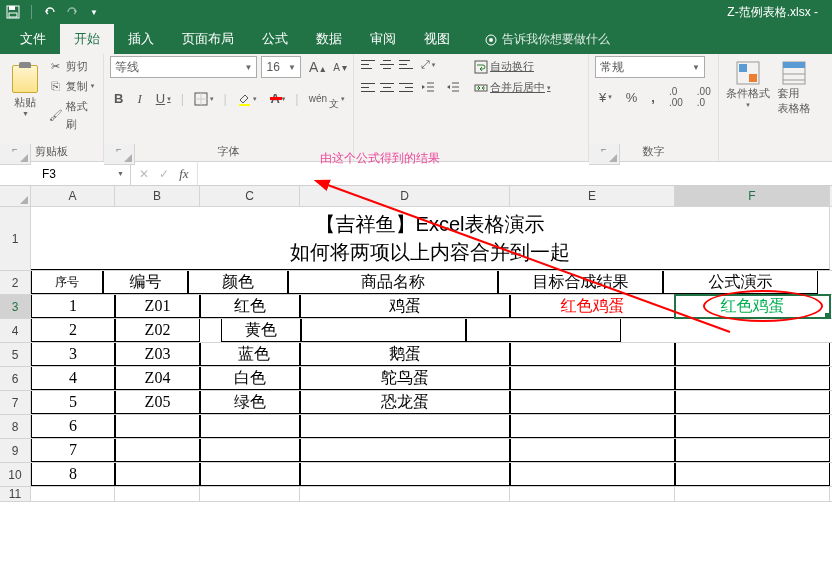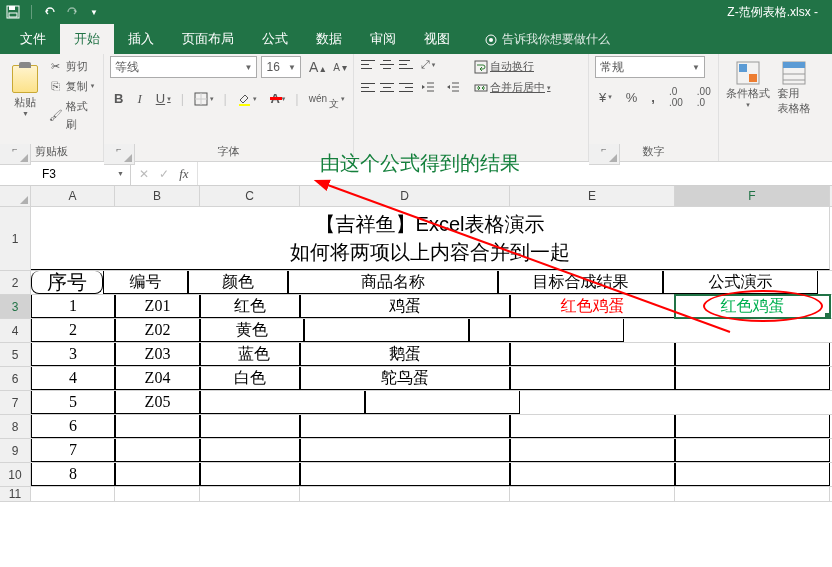--- a/index.html
+++ b/index.html
@@ -54,21 +54,21 @@
 
 
 .fx-bar { height: 24px; border-bottom: 1px solid #d0d0d0; display: flex; align-items: center; background: white; font-size: 12px; padding-left: 36px; }
 .name-box { width: 95px; border-right: 1px solid #d0d0d0; padding: 0 6px; display: flex; align-items: center; height: 100%; }
 .name-box .dd { margin-left: auto; font-size: 7px; color: #666; }
 .fx-btns { display: flex; align-items: center; padding: 0 8px; gap: 10px; color: #888; height: 100%; border-right: 1px solid #e1e1e1; }
 .fx-sym { font-style: italic; font-family: serif; font-size: 13px; color: #555; }
 .fx-input { flex: 1; padding: 0 8px; position: relative; }
 
 
-.annotation { position: absolute; font-size: 20px; color: #15803d; font-family: "SimSun", serif; z-index: 10; pointer-events: none; }
+.annotation { position: absolute; font-size: 12px; color: #ec4899; font-family: "SimSun", serif; z-index: 10; pointer-events: none; }
 .arrow-svg { position: absolute; z-index: 9; pointer-events: none; }
 
 
 .grid-area { position: relative; }
 .corner { position: absolute; top: 0; left: 0; width: 31px; height: 21px; background: #f0f0f0; border-right: 1px solid #d4d4d4; border-bottom: 1px solid #d4d4d4; }
 .corner::after { content: ""; position: absolute; right: 2px; bottom: 2px; border-left: 8px solid transparent; border-bottom: 8px solid #b0b0b0; }
 .col-headers { display: flex; margin-left: 31px; height: 21px; background: #f0f0f0; border-bottom: 1px solid #d4d4d4; font-size: 12px; color: #444; }
 .ch { border-right: 1px solid #d4d4d4; display: flex; align-items: center; justify-content: center; }
 .ch.sel { background: #d2d2d2; color: #217346; }
 .row-headers { position: absolute; top: 21px; left: 0; width: 31px; background: #f0f0f0; border-right: 1px solid #d4d4d4; font-size: 12px; color: #444; }
@@ -377,39 +377,39 @@
       <div class="rh" style="height: 15px;">11</div>
     </div>
   <div class="cells" id="cells">
       <div class="row title-row" style="height: 64px;">
         <div class="cell merged-title" style="width: 799px; height: 100%; border-bottom: 1px solid rgb(0, 0, 0);">
           <div>【吉祥鱼】Excel表格演示</div>
           <div>如何将两项以上内容合并到一起</div>
         </div>
       </div>
       <div class="row" style="height: 24px;">
-        <div class="cell" style="width: 72px; height: 100%; border-top: none; border-right: 1px solid rgb(0, 0, 0); border-bottom: 1px solid rgb(0, 0, 0); border-left: 1px solid rgb(0, 0, 0); border-image: initial; font-size: 20px; border-radius: 8px;">序号</div>
+        <div class="cell" style="width: 72px; height: 100%; border-top: none; border-right: 1px solid rgb(0, 0, 0); border-bottom: 1px solid rgb(0, 0, 0); border-left: 1px solid rgb(0, 0, 0); border-image: initial; font-size: 12px;">序号</div>
         <div class="cell" style="width: 85px; height: 100%; border-top: none; border-right: 1px solid rgb(0, 0, 0); border-bottom: 1px solid rgb(0, 0, 0); border-left: 1px solid rgb(0, 0, 0); border-image: initial; font-size: 16px;">编号</div>
         <div class="cell" style="width: 100px; height: 100%; border-top: none; border-right: 1px solid rgb(0, 0, 0); border-bottom: 1px solid rgb(0, 0, 0); border-left: 1px solid rgb(0, 0, 0); border-image: initial; font-size: 16px;">颜色</div>
         <div class="cell" style="width: 210px; height: 100%; border-top: none; border-right: 1px solid rgb(0, 0, 0); border-bottom: 1px solid rgb(0, 0, 0); border-left: 1px solid rgb(0, 0, 0); border-image: initial; font-size: 16px;">商品名称</div>
         <div class="cell" style="width: 165px; height: 100%; border-top: none; border-right: 1px solid rgb(0, 0, 0); border-bottom: 1px solid rgb(0, 0, 0); border-left: 1px solid rgb(0, 0, 0); border-image: initial; font-size: 16px;">目标合成结果</div>
         <div class="cell" style="width: 155px; height: 100%; border-top: none; border-right: 1px solid rgb(0, 0, 0); border-bottom: 1px solid rgb(0, 0, 0); border-left: 1px solid rgb(0, 0, 0); border-image: initial; font-size: 16px;">公式演示</div>
       </div>
       <div class="row" style="height: 24px;">
         <div class="cell" style="width: 84px; height: 100%; border-top: none; border-right: 1px solid rgb(0, 0, 0); border-bottom: 1px solid rgb(0, 0, 0); border-left: 1px solid rgb(0, 0, 0); border-image: initial;">1</div>
         <div class="cell" style="width: 85px; height: 100%; border-top: none; border-right: 1px solid rgb(0, 0, 0); border-bottom: 1px solid rgb(0, 0, 0); border-left: 1px solid rgb(0, 0, 0); border-image: initial;">Z01</div>
         <div class="cell" style="width: 100px; height: 100%; border-top: none; border-right: 1px solid rgb(0, 0, 0); border-bottom: 1px solid rgb(0, 0, 0); border-left: 1px solid rgb(0, 0, 0); border-image: initial;">红色</div>
         <div class="cell" style="width: 210px; height: 100%; border-top: none; border-right: 1px solid rgb(0, 0, 0); border-bottom: 1px solid rgb(0, 0, 0); border-left: 1px solid rgb(0, 0, 0); border-image: initial;">鸡蛋</div>
         <div class="cell" style="width: 165px; height: 100%; border-top: none; border-right: 1px solid rgb(0, 0, 0); border-bottom: 1px solid rgb(0, 0, 0); border-left: 1px solid rgb(0, 0, 0); border-image: initial; color: rgb(255, 0, 0);">红色鸡蛋</div>
         <div class="cell selected-cell" style="width: 155px; height: 100%; border-top: none; border-right: 1px solid rgb(0, 0, 0); border-bottom: 1px solid rgb(0, 0, 0); border-left: 1px solid rgb(0, 0, 0); border-image: initial; color: rgb(0, 176, 80);">红色鸡蛋</div>
       </div>
       <div class="row" style="height: 24px;">
         <div class="cell" style="width: 84px; height: 100%; border-top: none; border-right: 1px solid rgb(0, 0, 0); border-bottom: 1px solid rgb(0, 0, 0); border-left: 1px solid rgb(0, 0, 0); border-image: initial;">2</div>
         <div class="cell" style="width: 85px; height: 100%; border-top: none; border-right: 1px solid rgb(0, 0, 0); border-bottom: 1px solid rgb(0, 0, 0); border-left: 1px solid rgb(0, 0, 0); border-image: initial;">Z02</div>
-        <div class="cell" style="width: 104px; height: 100%; border-top: none; border-right: 1px solid rgb(0, 0, 0); border-bottom: 1px solid rgb(0, 0, 0); border-left: 1px solid rgb(0, 0, 0); border-image: initial;">黄色</div>
+        <div class="cell" style="width: 80px; height: 100%; border-top: none; border-right: 1px solid rgb(0, 0, 0); border-bottom: 1px solid rgb(0, 0, 0); border-left: 1px solid rgb(0, 0, 0); border-image: initial; margin-left: 21px;">黄色</div>
         <div class="cell" style="width: 165px; height: 100%; border-top: none; border-right: 1px solid rgb(0, 0, 0); border-bottom: 1px solid rgb(0, 0, 0); border-left: 1px solid rgb(0, 0, 0); border-image: initial;"></div>
         <div class="cell" style="width: 155px; height: 100%; border-top: none; border-right: 1px solid rgb(0, 0, 0); border-bottom: 1px solid rgb(0, 0, 0); border-left: 1px solid rgb(0, 0, 0); border-image: initial;"></div>
       </div>
       <div class="row" style="height: 24px;">
         <div class="cell" style="width: 84px; height: 100%; border-top: none; border-right: 1px solid rgb(0, 0, 0); border-bottom: 1px solid rgb(0, 0, 0); border-left: 1px solid rgb(0, 0, 0); border-image: initial;">3</div>
         <div class="cell" style="width: 85px; height: 100%; border-top: none; border-right: 1px solid rgb(0, 0, 0); border-bottom: 1px solid rgb(0, 0, 0); border-left: 1px solid rgb(0, 0, 0); border-image: initial;">Z03</div>
         <div class="cell" style="width: 100px; height: 100%; border-top: none; border-right: 1px solid rgb(0, 0, 0); border-bottom: 1px solid rgb(0, 0, 0); border-left: 1px solid rgb(0, 0, 0); border-image: initial; padding-left: 8px;">蓝色</div>
         <div class="cell" style="width: 210px; height: 100%; border-top: none; border-right: 1px solid rgb(0, 0, 0); border-bottom: 1px solid rgb(0, 0, 0); border-left: 1px solid rgb(0, 0, 0); border-image: initial;">鹅蛋</div>
         <div class="cell" style="width: 165px; height: 100%; border-top: none; border-right: 1px solid rgb(0, 0, 0); border-bottom: 1px solid rgb(0, 0, 0); border-left: 1px solid rgb(0, 0, 0); border-image: initial;"></div>
         <div class="cell" style="width: 155px; height: 100%; border-top: none; border-right: 1px solid rgb(0, 0, 0); border-bottom: 1px solid rgb(0, 0, 0); border-left: 1px solid rgb(0, 0, 0); border-image: initial;"></div>
@@ -418,20 +418,22 @@
         <div class="cell" style="width: 84px; height: 100%; border-top: none; border-right: 1px solid rgb(0, 0, 0); border-bottom: 1px solid rgb(0, 0, 0); border-left: 1px solid rgb(0, 0, 0); border-image: initial;">4</div>
         <div class="cell" style="width: 85px; height: 100%; border-top: none; border-right: 1px solid rgb(0, 0, 0); border-bottom: 1px solid rgb(0, 0, 0); border-left: 1px solid rgb(0, 0, 0); border-image: initial;">Z04</div>
         <div class="cell" style="width: 100px; height: 100%; border-top: none; border-right: 1px solid rgb(0, 0, 0); border-bottom: 1px solid rgb(0, 0, 0); border-left: 1px solid rgb(0, 0, 0); border-image: initial;">白色</div>
         <div class="cell" style="width: 210px; height: 100%; border-top: none; border-right: 1px solid rgb(0, 0, 0); border-bottom: 1px solid rgb(0, 0, 0); border-left: 1px solid rgb(0, 0, 0); border-image: initial;">鸵鸟蛋</div>
         <div class="cell" style="width: 165px; height: 100%; border-top: none; border-right: 1px solid rgb(0, 0, 0); border-bottom: 1px solid rgb(0, 0, 0); border-left: 1px solid rgb(0, 0, 0); border-image: initial;"></div>
         <div class="cell" style="width: 155px; height: 100%; border-top: none; border-right: 1px solid rgb(0, 0, 0); border-bottom: 1px solid rgb(0, 0, 0); border-left: 1px solid rgb(0, 0, 0); border-image: initial;"></div>
       </div>
       <div class="row" style="height: 24px;">
         <div class="cell" style="width: 84px; height: 100%; border-top: none; border-right: 1px solid rgb(0, 0, 0); border-bottom: 1px solid rgb(0, 0, 0); border-left: 1px solid rgb(0, 0, 0); border-image: initial;">5</div>
         <div class="cell" style="width: 85px; height: 100%; border-top: none; border-right: 1px solid rgb(0, 0, 0); border-bottom: 1px solid rgb(0, 0, 0); border-left: 1px solid rgb(0, 0, 0); border-image: initial;">Z05</div>
+        <div class="cell" style="width: 100px; height: 100%; border-top: none; border-right: 1px solid rgb(0, 0, 0); border-bottom: 1px solid rgb(0, 0, 0); border-left: 1px solid rgb(0, 0, 0); border-image: initial;">绿色</div>
+        <div class="cell" style="width: 210px; height: 100%; border-top: none; border-right: 1px solid rgb(0, 0, 0); border-bottom: 1px solid rgb(0, 0, 0); border-left: 1px solid rgb(0, 0, 0); border-image: initial;">恐龙蛋</div>
         <div class="cell" style="width: 165px; height: 100%; border-top: none; border-right: 1px solid rgb(0, 0, 0); border-bottom: 1px solid rgb(0, 0, 0); border-left: 1px solid rgb(0, 0, 0); border-image: initial;"></div>
         <div class="cell" style="width: 155px; height: 100%; border-top: none; border-right: 1px solid rgb(0, 0, 0); border-bottom: 1px solid rgb(0, 0, 0); border-left: 1px solid rgb(0, 0, 0); border-image: initial;"></div>
       </div>
       <div class="row" style="height: 24px;">
         <div class="cell" style="width: 84px; height: 100%; border-top: none; border-right: 1px solid rgb(0, 0, 0); border-bottom: 1px solid rgb(0, 0, 0); border-left: 1px solid rgb(0, 0, 0); border-image: initial;">6</div>
         <div class="cell" style="width: 85px; height: 100%; border-top: none; border-right: 1px solid rgb(0, 0, 0); border-bottom: 1px solid rgb(0, 0, 0); border-left: 1px solid rgb(0, 0, 0); border-image: initial;"></div>
         <div class="cell" style="width: 100px; height: 100%; border-top: none; border-right: 1px solid rgb(0, 0, 0); border-bottom: 1px solid rgb(0, 0, 0); border-left: 1px solid rgb(0, 0, 0); border-image: initial;"></div>
         <div class="cell" style="width: 210px; height: 100%; border-top: none; border-right: 1px solid rgb(0, 0, 0); border-bottom: 1px solid rgb(0, 0, 0); border-left: 1px solid rgb(0, 0, 0); border-image: initial;"></div>
         <div class="cell" style="width: 165px; height: 100%; border-top: none; border-right: 1px solid rgb(0, 0, 0); border-bottom: 1px solid rgb(0, 0, 0); border-left: 1px solid rgb(0, 0, 0); border-image: initial;"></div>
         <div class="cell" style="width: 155px; height: 100%; border-top: none; border-right: 1px solid rgb(0, 0, 0); border-bottom: 1px solid rgb(0, 0, 0); border-left: 1px solid rgb(0, 0, 0); border-image: initial;"></div>

